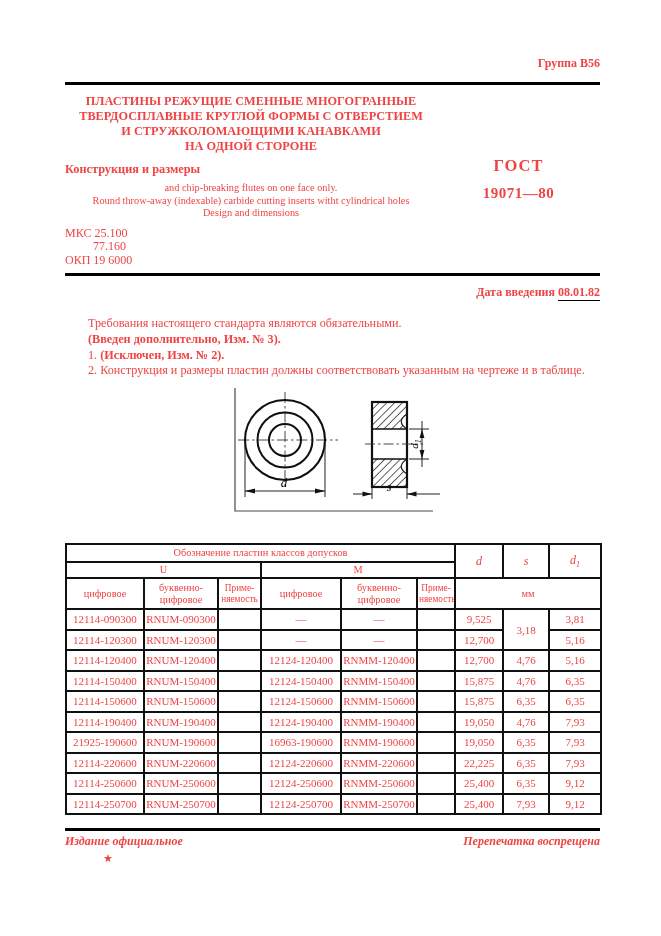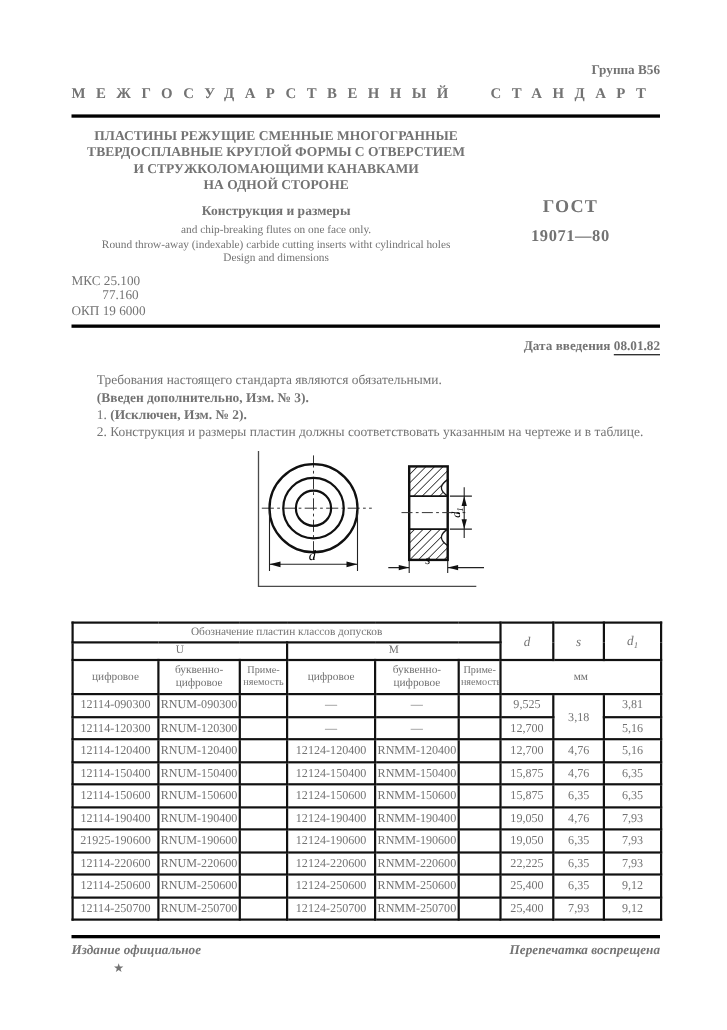--- a/index.html
+++ b/index.html
@@ -1,21 +1,21 @@
 <!DOCTYPE html>
 <html><head>
 <meta charset="utf-8">
 <style>
   * { box-sizing: border-box; }
   html, body { margin: 0; padding: 0; background: #ffffff; }
   .page {
     position: relative;
     width: 661px; height: 936px;
     background: #fff;
-    color: #737373;
+    color: #ef4444;
     font-family: "Liberation Serif", "DejaVu Serif", serif;
     padding: 56px 61px 0 65px;
     overflow: hidden;
   }
   .group-label {
     text-align: right;
     font-weight: bold;
     font-size: 12px;
     height: 15px;
   }
@@ -26,21 +26,21 @@
     letter-spacing: 9.5px;
     word-spacing: 16px;
     white-space: nowrap;
   }
   .rule-thick { height: 3px; background: #000; margin-top: 11px; }
   .rule-thick2 { height: 3px; background: #000; margin-top: 6px; }
 
   .head-block { display: flex; margin-top: 9px; }
   .head-left { width: 372px; }
   .title-ru { text-align: center; font-weight: bold; font-size: 12.3px; line-height: 15px; }
-  .subtitle-ru { text-align: center; font-weight: bold; font-size: 12.3px; margin-top: 8px; }
+  .subtitle-ru { text-align: left; font-weight: bold; font-size: 12.3px; margin-top: 8px; }
   .title-en { text-align: center; font-size: 10.3px; line-height: 12.5px; margin-top: 5px; }
   .head-right { flex: 1; text-align: center; }
   .gost-label { font-weight: bold; font-size: 16.5px; margin-top: 62px; letter-spacing: 1px; }
   .gost-number { font-weight: bold; font-size: 15px; margin-top: 9px; letter-spacing: 0.5px; }
   .codes { font-size: 12px; line-height: 13.5px; margin-top: 7px; }
   .codes .c2 { padding-left: 28px; }
 
   .date-line { text-align: right; font-weight: bold; font-size: 12px; margin-top: 9px; }
   .date-value { border-bottom: 1.4px solid #000; padding-bottom: 1px; }
 
@@ -78,21 +78,20 @@
   .footer-rule { height: 3px; background: #000; margin-top: 13px; }
   .footer-line { display: flex; justify-content: space-between; font-weight: bold; font-size: 12px; margin-top: 3px; font-style: italic; }
   .footer-star { margin: 3px 0 0 38px; font-size: 11px; }
 </style>
 </head>
 <body>
 
 <div class="page">
 
   <div class="group-label">Группа В56</div>
-  <div class="standard-line">МЕЖГОСУДАРСТВЕННЫЙ СТАНДАРТ</div>
   <div class="rule-thick"></div>
 
   <div class="head-block">
     <div class="head-left">
       <div class="title-ru">ПЛАСТИНЫ РЕЖУЩИЕ СМЕННЫЕ МНОГОГРАННЫЕ</div>
       <div class="title-ru">ТВЕРДОСПЛАВНЫЕ КРУГЛОЙ ФОРМЫ С ОТВЕРСТИЕМ</div>
       <div class="title-ru">И СТРУЖКОЛОМАЮЩИМИ КАНАВКАМИ</div>
       <div class="title-ru">НА ОДНОЙ СТОРОНЕ</div>
       <div class="subtitle-ru">Конструкция и размеры</div>
       <div class="title-en">
@@ -266,21 +265,21 @@
       <td>RNMM-190400</td>
       <td></td>
       <td>19,050</td>
       <td>4,76</td>
       <td>7,93</td>
     </tr>
     <tr class="drow">
       <td class="lft">21925-190600</td>
       <td class="lft2">RNUM-190600</td>
       <td></td>
-      <td>12124-190600</td>
+      <td>16963-190600</td>
       <td>RNMM-190600</td>
       <td></td>
       <td>19,050</td>
       <td>6,35</td>
       <td>7,93</td>
     </tr>
     <tr class="drow">
       <td class="lft">12114-220600</td>
       <td class="lft2">RNUM-220600</td>
       <td></td>

